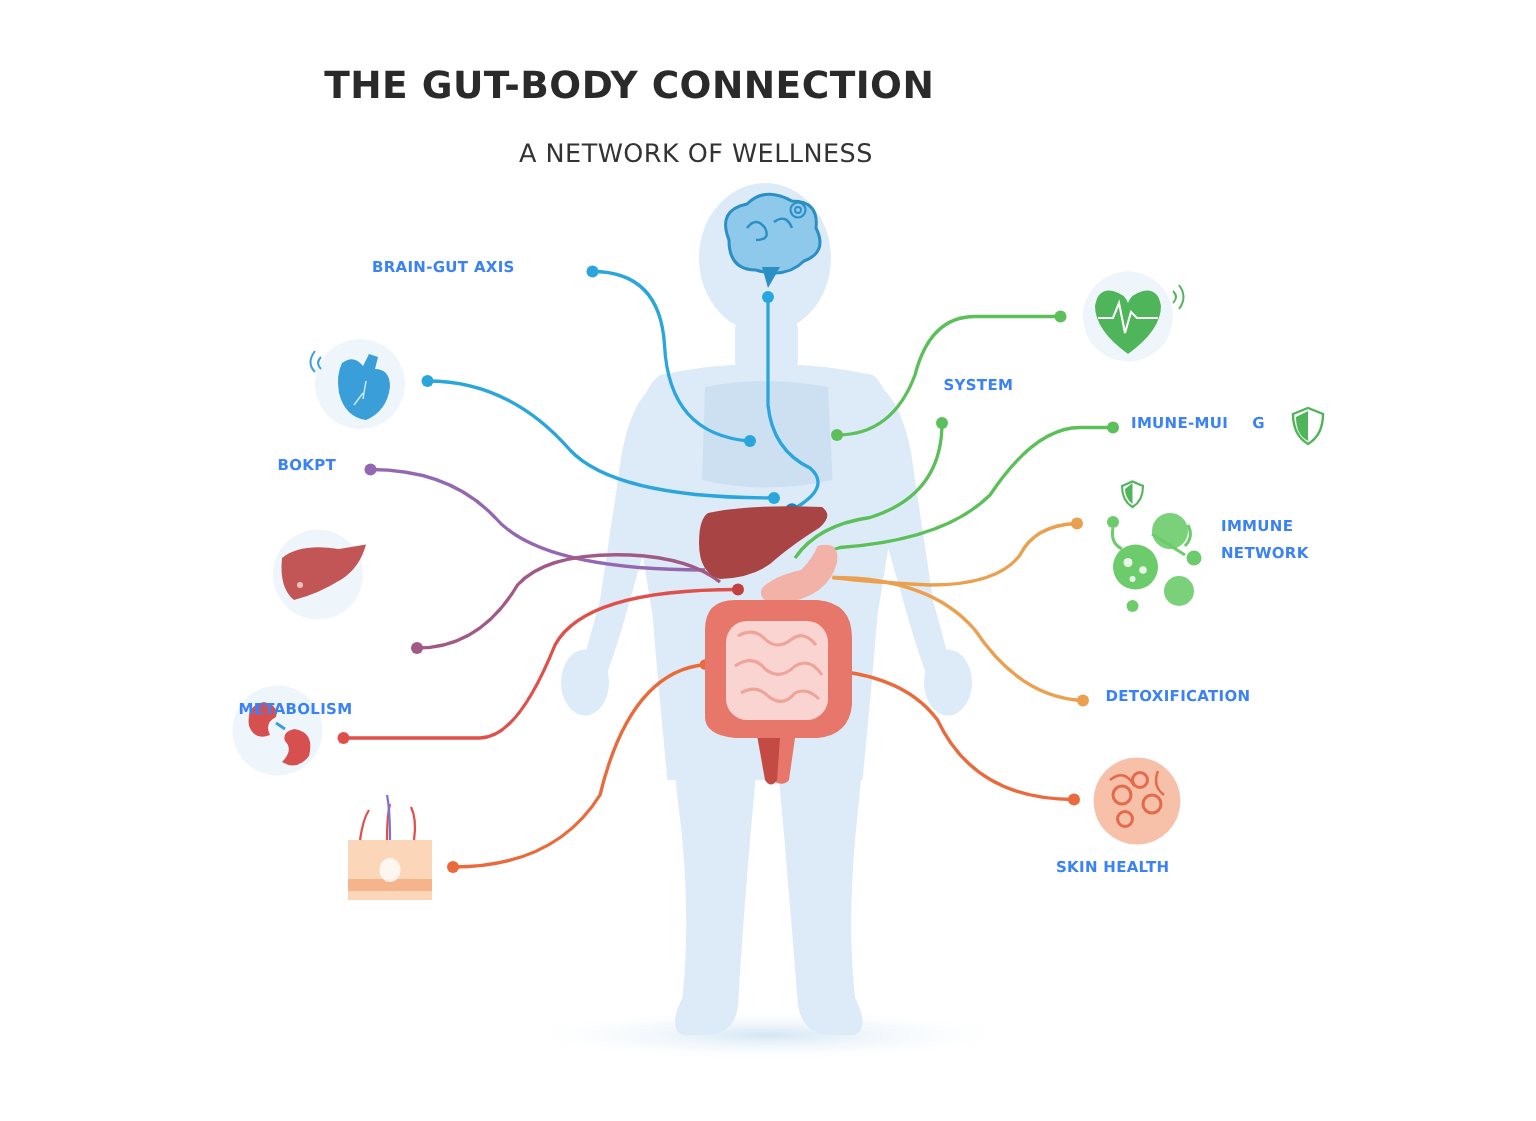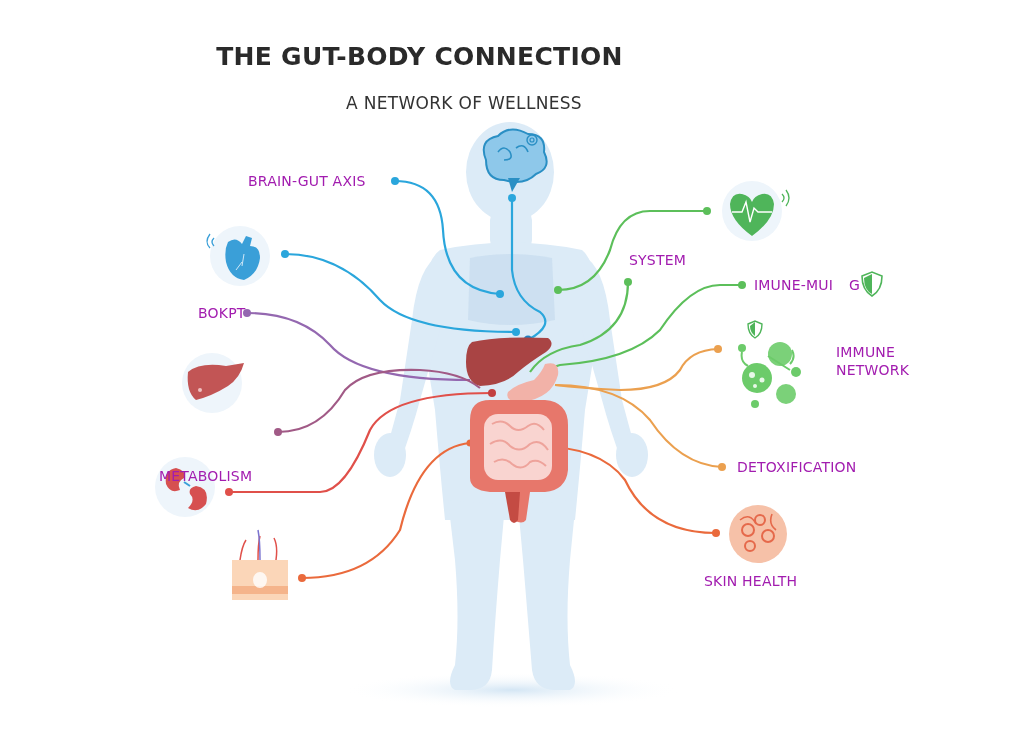--- a/index.html
+++ b/index.html
@@ -1,19 +1,19 @@
 <!DOCTYPE html>
 <html><head>
 <meta charset="utf-8">
 <style>
   html, body { margin:0; padding:0; }
   body { width:1024px; height:747px; background:#ffffff; position:relative; overflow:hidden; font-family:"DejaVu Sans", sans-serif; }
   .title { position:absolute; left:0; width:839px; top:42px; text-align:center; font-weight:bold; font-size:25px; color:#2a2a2a; letter-spacing:0.3px; }
   .subtitle { position:absolute; left:0; width:928px; top:78px; text-align:center; font-size:17px; color:#333; letter-spacing:0.3px;margin-top:15px; }
-  .lbl { position:absolute; font-weight:normal; font-size:14px; color:#a21caf; white-space:nowrap; letter-spacing:0.2px; }
+  .lbl { position:absolute; font-weight:bold; font-size:10px; color:#3b82f6; white-space:nowrap; letter-spacing:0.2px; }
   svg.main { position:absolute; left:0; top:0; }
 </style>
 </head>
 <body>
 
 <div class="title">THE GUT-BODY CONNECTION</div>
 <div class="subtitle">A NETWORK OF WELLNESS</div>
 
 <svg class="main" width="1024" height="747" viewBox="0 0 1024 747">
   <defs>
@@ -177,24 +177,24 @@
     <circle cx="758" cy="534" r="29" fill="#f6c1a8"></circle>
     <circle cx="748" cy="530" r="6" fill="none" stroke="#e5694b" stroke-width="2"></circle>
     <circle cx="760" cy="520" r="5" fill="none" stroke="#e5694b" stroke-width="2"></circle>
     <circle cx="768" cy="536" r="6" fill="none" stroke="#e5694b" stroke-width="2"></circle>
     <circle cx="750" cy="546" r="5" fill="none" stroke="#e5694b" stroke-width="2"></circle>
     <path d="M740 520 q10 -8 16 4 M772 514 q-4 10 4 16" stroke="#e5694b" stroke-width="1.6" fill="none"></path>
   </g>
 </svg>
 
 <div class="lbl" style="left:248px; top:173px;">BRAIN-GUT AXIS</div>
-<div class="lbl" style="left:198px; top:305px;text-align:center;">BOKPT</div>
+<div class="lbl" style="left:185px; top:305px;text-align:center;">BOKPT</div>
 <div class="lbl" style="left:159px; top:424px;margin-top:44px;">METABOLISM</div>
 <div class="lbl" style="left:629px; top:252px;">SYSTEM</div>
 <div class="lbl" style="left:754px; top:277px;">
   <span>IMUNE-MUI</span><span style="display:inline-block;width:16px;"></span><span>G</span>
 </div>
-<div class="lbl" style="left:814px; top:343px; line-height:18px;margin-left:22px;">
+<div class="lbl" style="left:814px; top:343px; line-height:18px;">
   <div>IMMUNE</div>
   <div>NETWORK</div>
 </div>
 <div class="lbl" style="left:737px; top:459px;text-align:right;">DETOXIFICATION</div>
 <div class="lbl" style="left:704px; top:573px;">SKIN HEALTH</div>
 
 </body></html>

